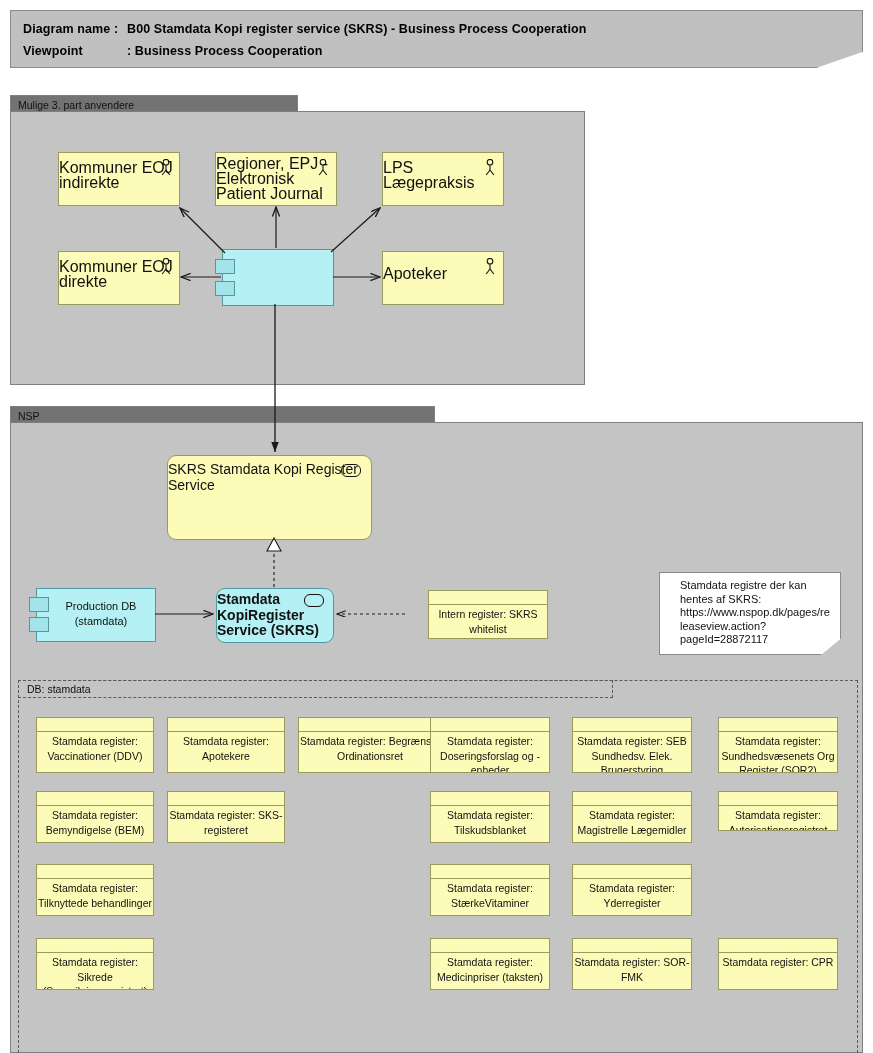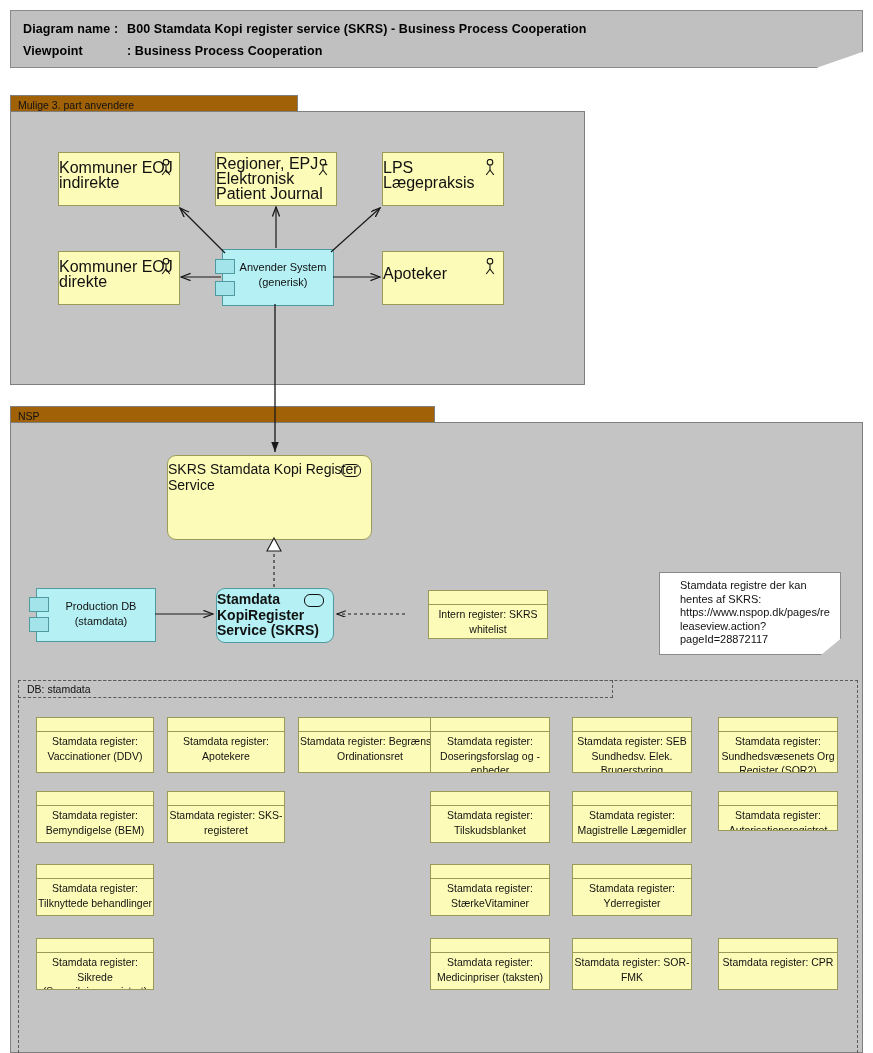--- a/index.html
+++ b/index.html
@@ -22,21 +22,21 @@
   }
   #title-banner .l1{top:11px;}
   #title-banner .l2{top:33px;}
   .lbl-key{display:inline-block;}
   .k1{width:104px;}
   .k2{width:104px;}
 
   
   .group-body{background:#c4c4c4;border:1px solid #7f7f7f;}
   .group-tab{
-    background:#a16207;border:1px solid #7f7f7f;border-bottom:none;
+    background:#737373;border:1px solid #7f7f7f;border-bottom:none;
     font-size:10.5px;color:#111;padding:3px 0 10px 7px;
   }
 
   
   .reg{
     background:#fcfbb8;border:1px solid #9a9a5a;
     display:flex;flex-direction:column;overflow:hidden;
   }
   .reg .band{height:13px;border-bottom:1px solid #9a9a5a;flex:none;background:#fcfbb8;}
   .reg .txt{
@@ -147,21 +147,20 @@
     <circle cx="6" cy="3.2" r="2.8" fill="none" stroke="#111" stroke-width="1.1"></circle>
     <line x1="6" y1="6.2" x2="6" y2="11" stroke="#111" stroke-width="1.1"></line>
     <line x1="6" y1="11" x2="2.2" y2="16" stroke="#111" stroke-width="1.1"></line>
     <line x1="6" y1="11" x2="9.8" y2="16" stroke="#111" stroke-width="1.1"></line>
   </svg>
 </div>
 
 <div class="comp" style="left:222px;top:249px;width:110px;height:55px;">
   <div class="comp-tab" style="top:9px;"></div>
   <div class="comp-tab" style="top:31px;"></div>
-  <div class="txt" style="padding-top:10px;padding-left:10px;">Anvender System (generisk)</div>
 </div>
 
 <div class="abs group-tab" id="nsp-tab" style="left:10px;top:406px;width:425px;height:17px;">NSP</div>
 <div class="abs group-body" id="nsp-body" style="left:10px;top:422px;width:853px;height:631px;"></div>
 
 <div class="svc" style="left:167px;top:455px;width:203px;height:83px;">
   <div class="txt">SKRS Stamdata Kopi Register Service</div>
   <div class="svc-icon" style="right:10px;top:8px;"></div>
 </div>
 

